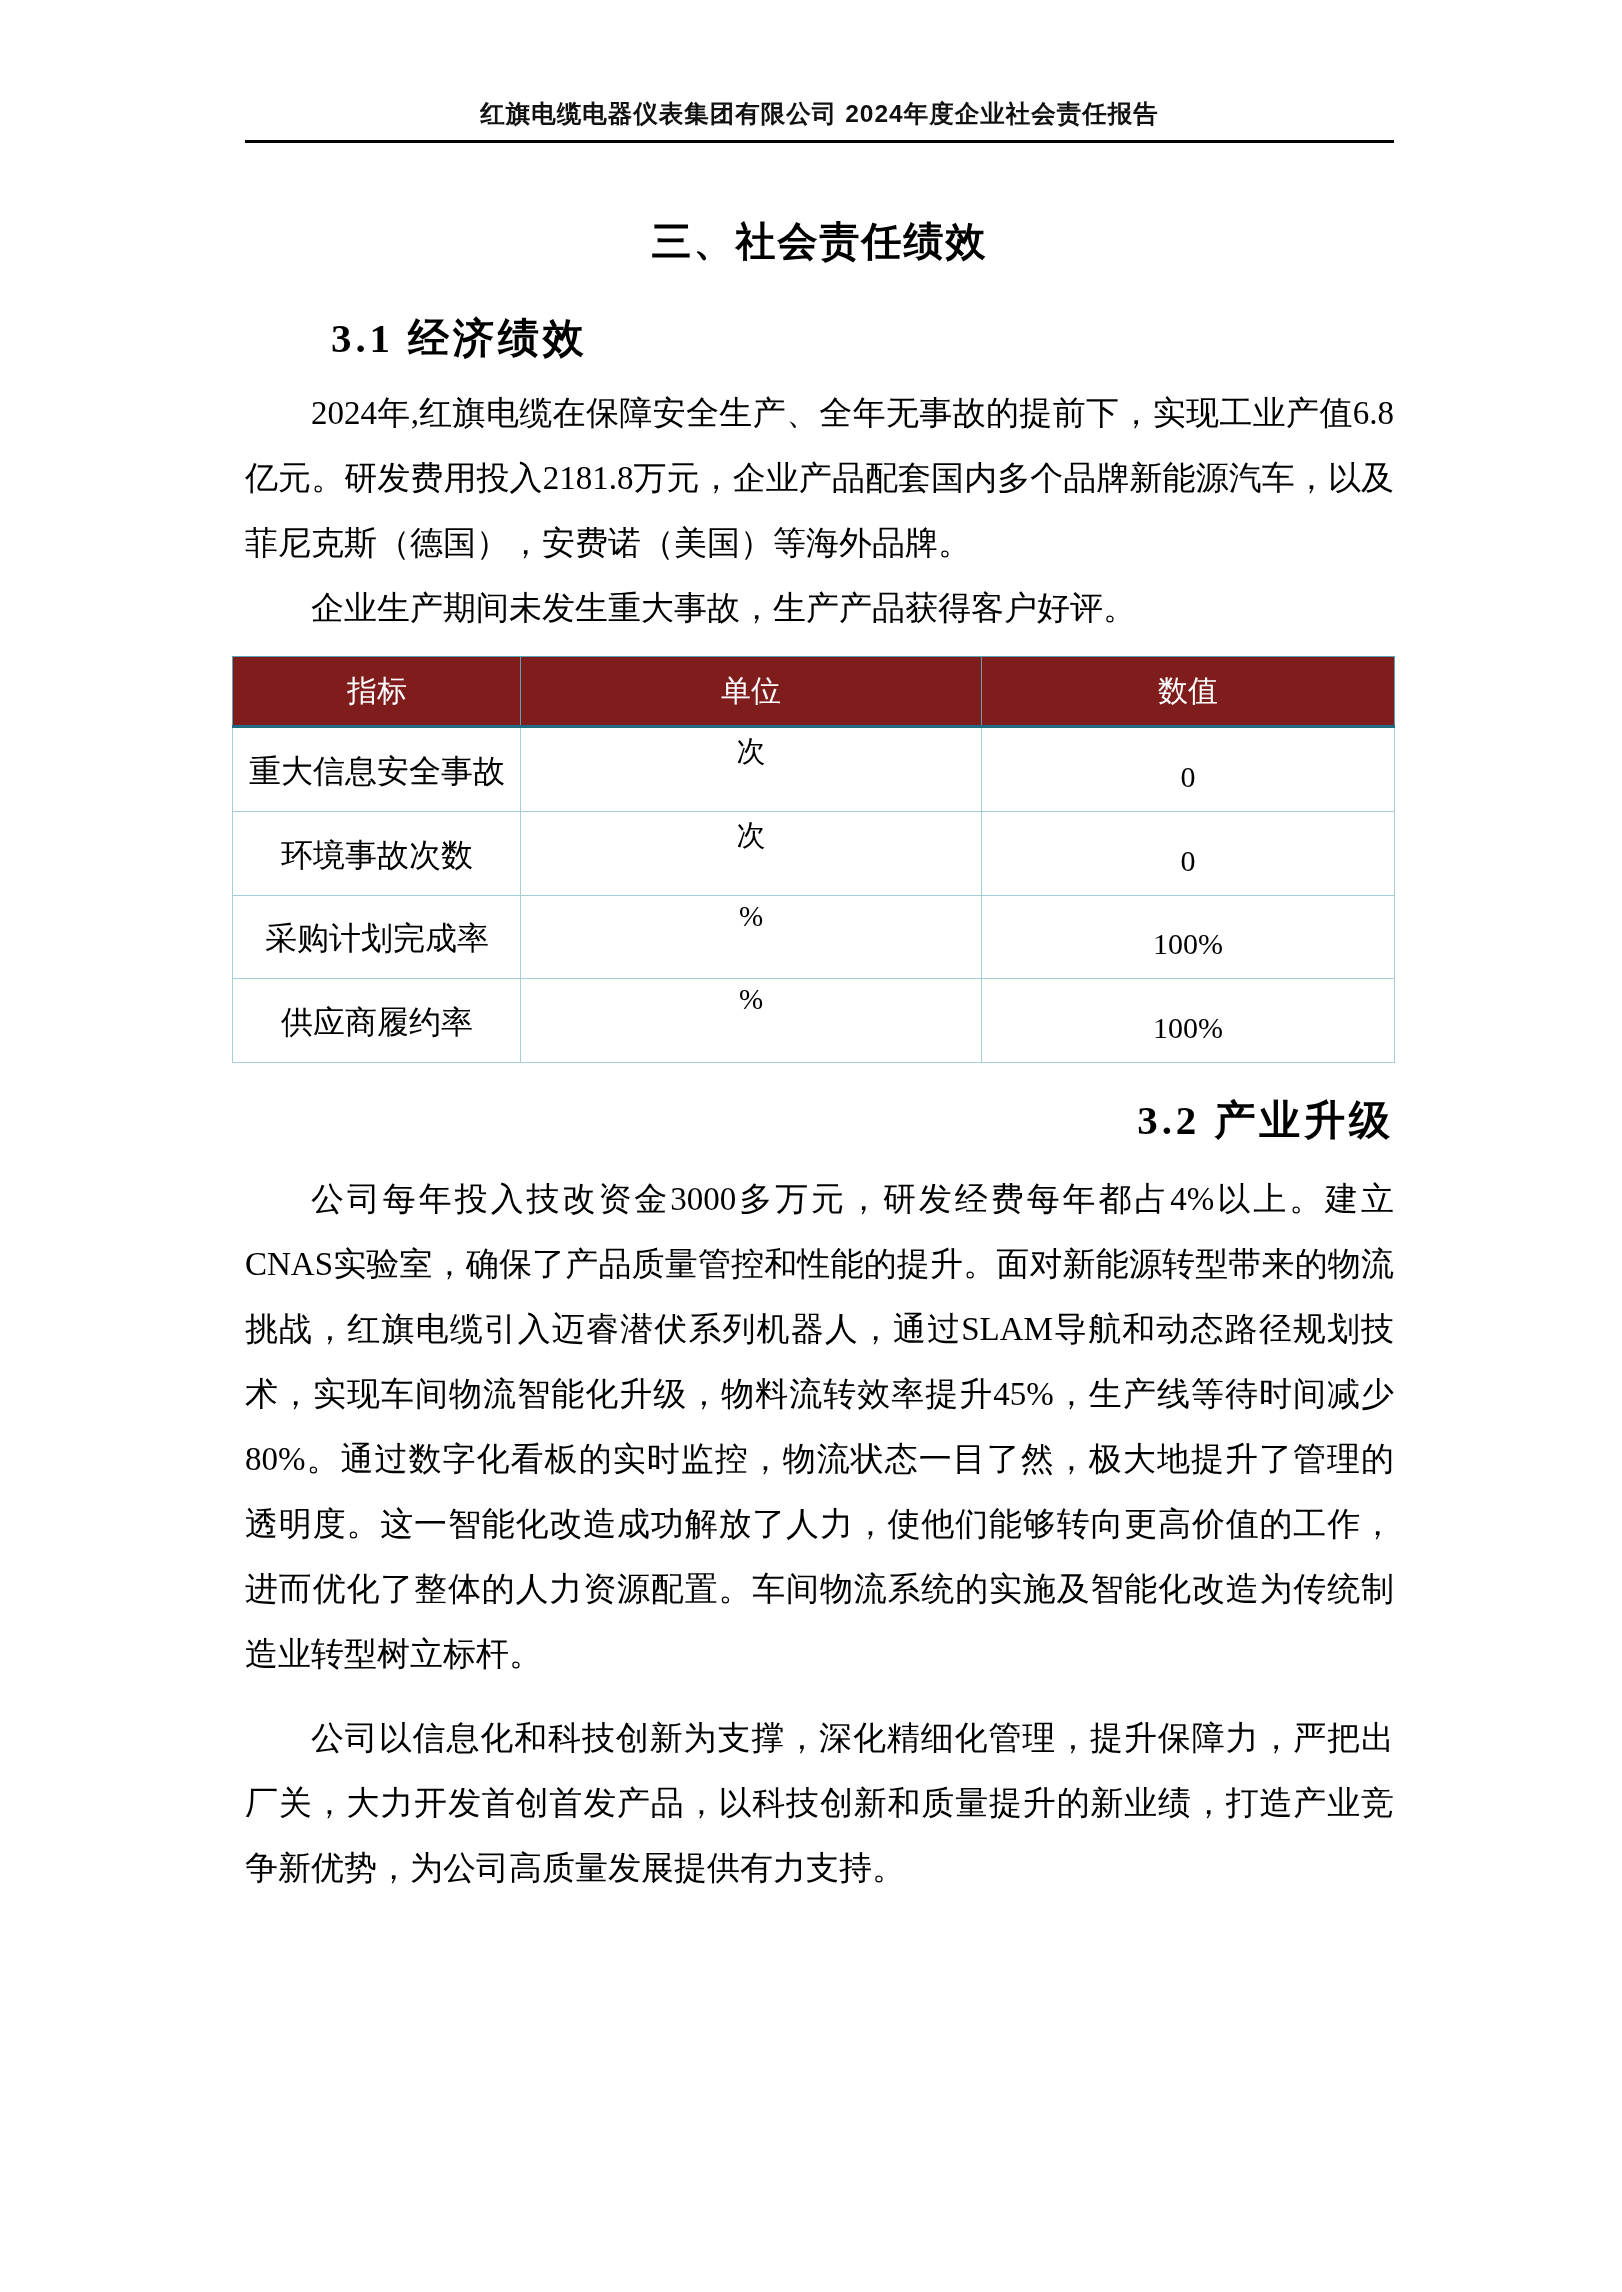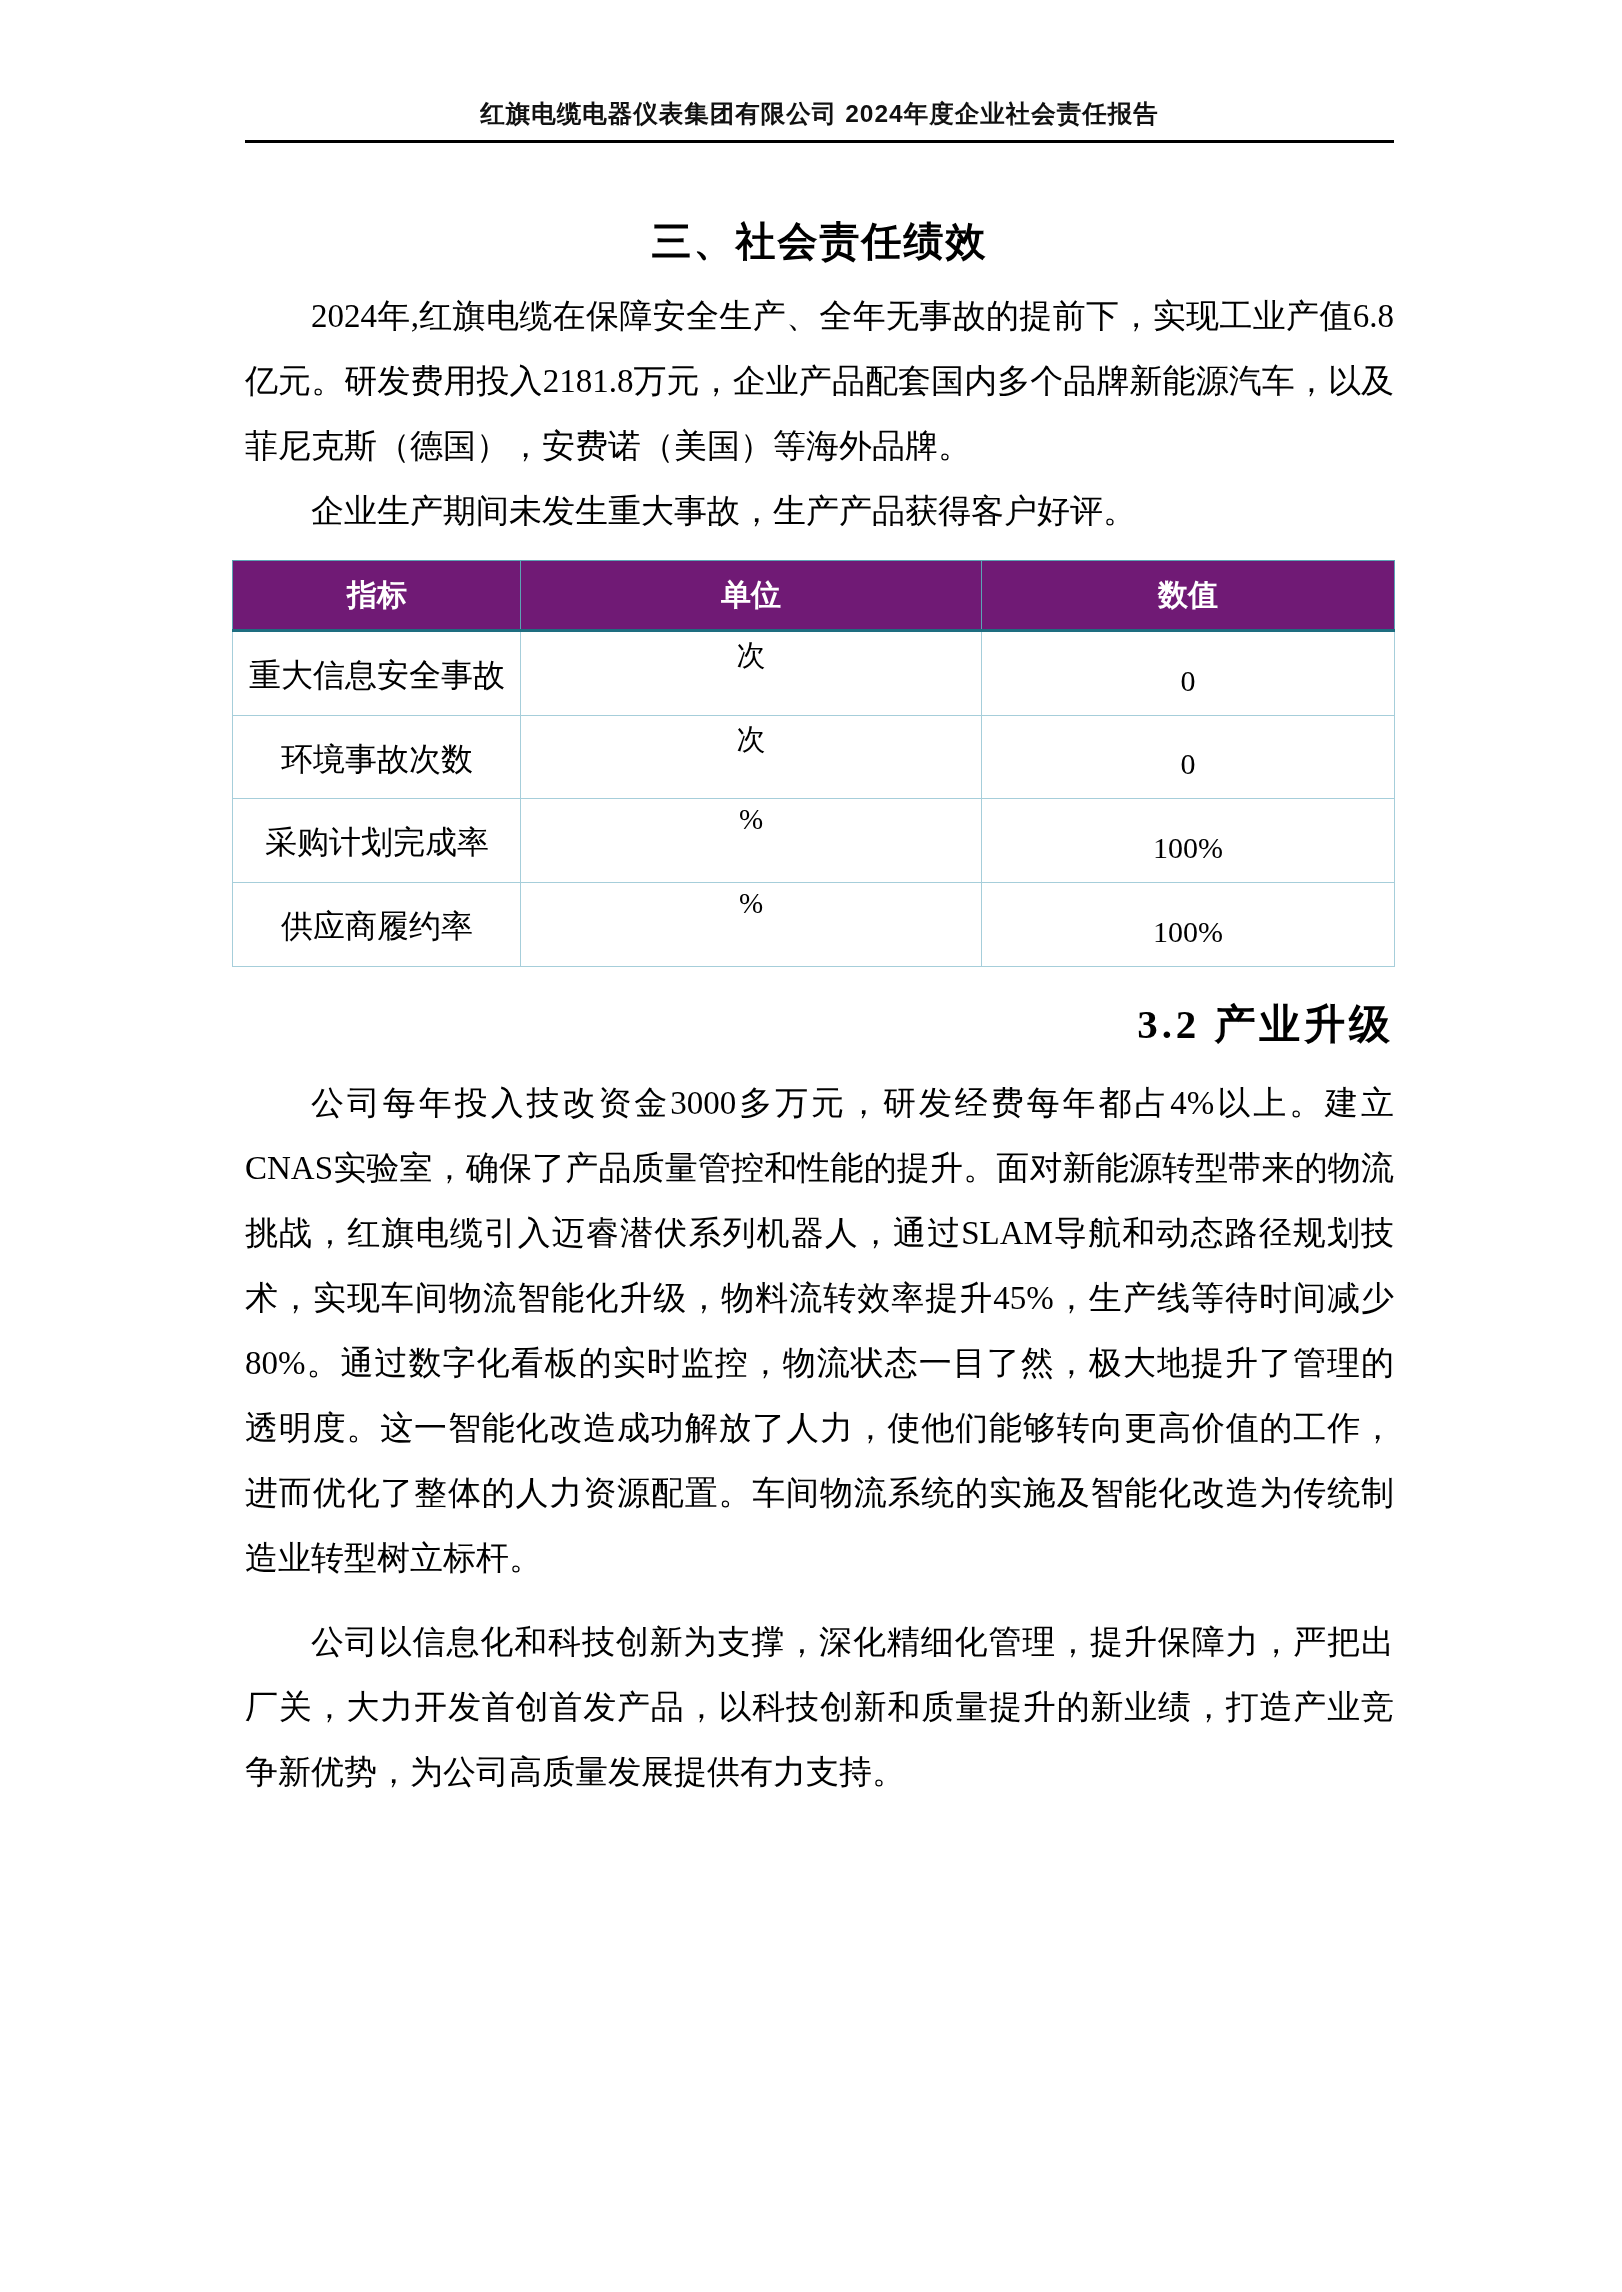--- a/index.html
+++ b/index.html
@@ -56,24 +56,24 @@
     margin-left:-12.7px;
     width:1163px;
     border-collapse:collapse;
     table-layout:fixed;
   }
   .metrics-table col.c1{width:24.8%;}
   .metrics-table col.c2{width:39.6%;}
   .metrics-table col.c3{width:35.6%;}
   .metrics-table th{
     height:66px;
-    background:#701a75;
+    background:#7f1d1d;
     color:#ffffff;
     font-size:30px;
-    font-weight:bold;
+    font-weight:normal;
     text-align:center;
     vertical-align:middle;
     border:1px solid #5BA4B4;
     border-bottom:3.9px solid #1E6D80;
   }
   .metrics-table td{
     height:66px;
     border:1px solid #A6CEDA;
     text-align:center;
     background:#ffffff;
@@ -96,20 +96,21 @@
 
 <div class="page">
   <div class="content">
 
     <div class="doc-header">
       <span>红旗电缆电器仪表集团有限公司 2024年度企业社会责任报告</span>
     </div>
 
     <div class="main-title">三、社会责任绩效</div>
 
+    <div class="section-heading sh-1">3.1 经济绩效</div>
     <p class="para mt-para1">2024年,红旗电缆在保障安全生产、全年无事故的提前下，实现工业产值6.8亿元。研发费用投入2181.8万元，企业产品配套国内多个品牌新能源汽车，以及菲尼克斯（德国），安费诺（美国）等海外品牌。</p>
     <p class="para">企业生产期间未发生重大事故，生产产品获得客户好评。</p>
 
     <table class="metrics-table">
       <colgroup>
           <col class="c1">
           <col class="c2">
           <col class="c3">
         </colgroup>
       <thead>

